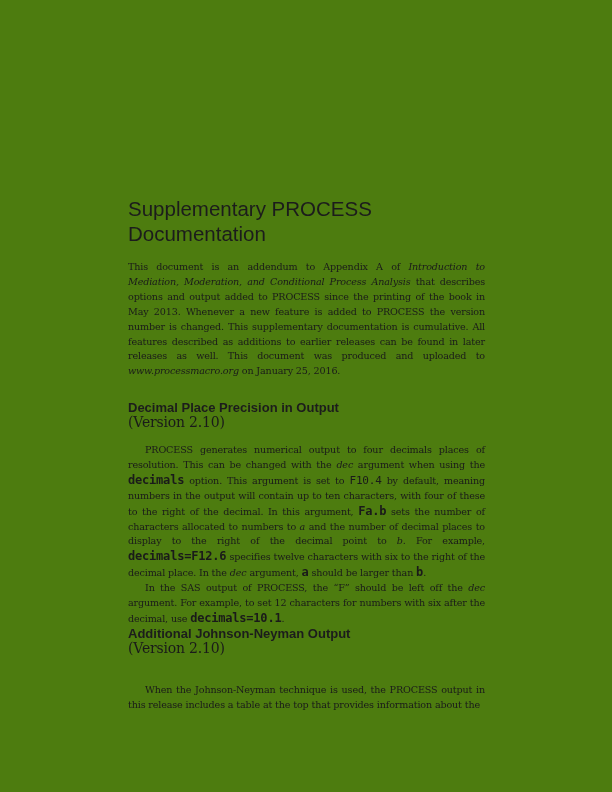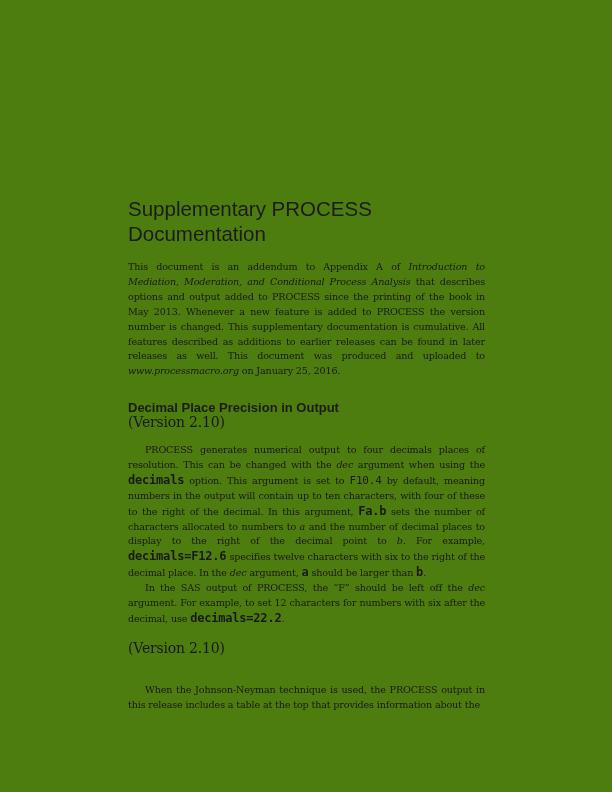--- a/index.html
+++ b/index.html
@@ -100,22 +100,23 @@
     <span>Documentation</span>
   </h1>
 
   <p class="body-text intro"><span>This document is an addendum to Appendix A of </span><span class="it">Introduction to Mediation, Moderation, and Conditional Process Analysis</span><span> that describes options and output added to PROCESS since the printing of the book in May 2013. Whenever a new feature is added to PROCESS the version number is changed. This supplementary documentation is cumulative.  All features described as additions to earlier releases can be found in later releases as well. This document was produced and uploaded to </span><span class="it">www.processmacro.org</span><span> on January 25, 2016.</span></p>
 
   <h2 class="section-heading h1">Decimal Place Precision in Output</h2>
   <div class="version v1">(Version 2.10)</div>
 
   <div class="p1">
     <p class="body-text indent"><span>PROCESS generates numerical output to four decimals places of resolution. This can be changed with the </span><span class="it">dec</span><span> argument when using the </span><span class="mono-b">decimals</span><span> option. This argument is set to </span><span class="mono">F10.4</span><span> by default, meaning numbers in the output will contain up to ten characters, with four of these to the right of the decimal. In this argument, </span><span class="mono-b">Fa.b</span><span> sets the number of characters allocated to numbers to </span><span class="it">a</span><span> and the number of decimal places to display to the right of the decimal point to </span><span class="it">b</span><span>.  For example, </span><span class="mono-b">decimals=F12.6</span><span> specifies twelve characters with six to the right of the decimal place. In the </span><span class="it">dec</span><span> argument, </span><span class="mono-b">a</span><span> should be larger than </span><span class="mono-b">b</span><span>.</span></p>
-    <p class="body-text indent"><span>In the SAS output of PROCESS, the “F” should be left off the </span><span class="it">dec</span><span> argument. For example, to set 12 characters for numbers with six after the decimal, use </span><span class="mono-b">decimals=22.2</span><span>.</span></p>
+    <p class="body-text indent"><span>In the SAS output of PROCESS, the “F” should be left off the </span><span class="it">dec</span><span> argument. For example, to set 12 characters for numbers with six after the decimal, use </span><span class="mono-b">decimals=10.1</span><span>.</span></p>
   </div>
 
+  <h2 class="section-heading h2">Additional Johnson-Neyman Output</h2>
   <div class="version v2">(Version 2.10)</div>
 
   <div class="p2">
     <p class="body-text indent"><span>When the Johnson-Neyman technique is used, the PROCESS output in this release includes a table at the top that provides information about the</span></p>
   </div>
 
 </div>
 
 </body></html>

